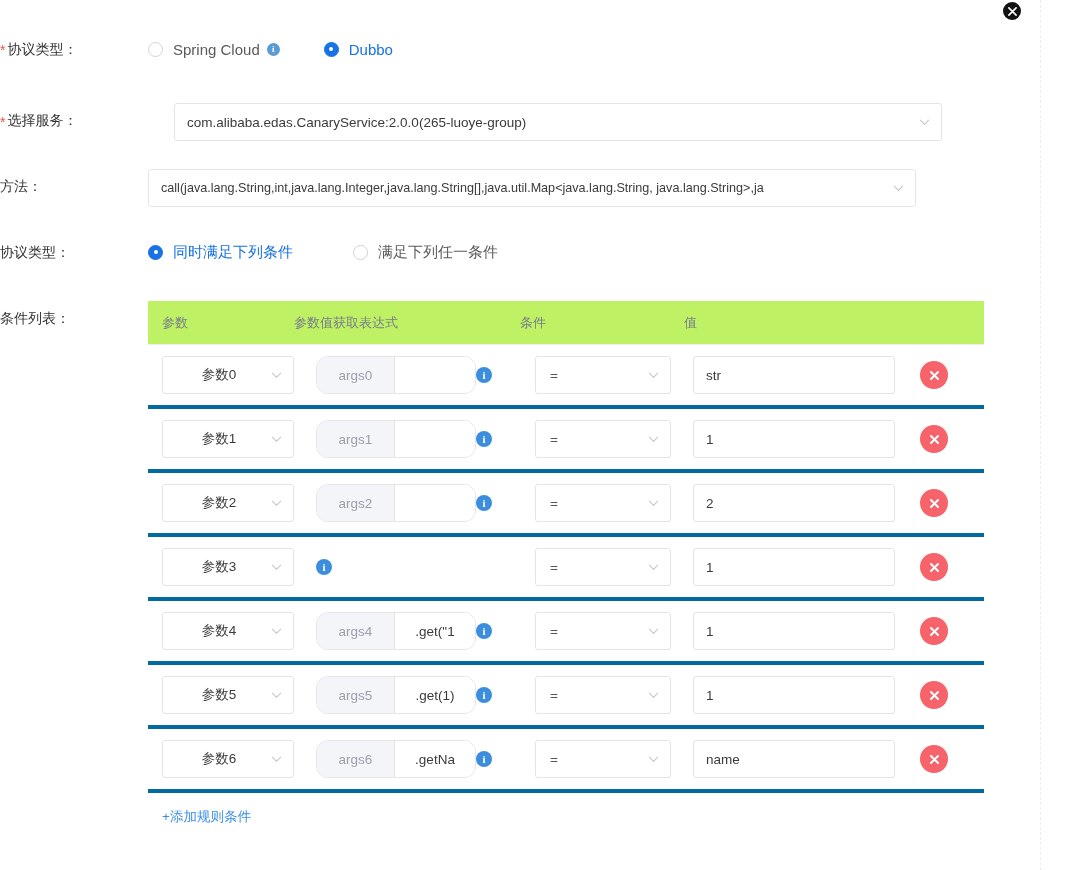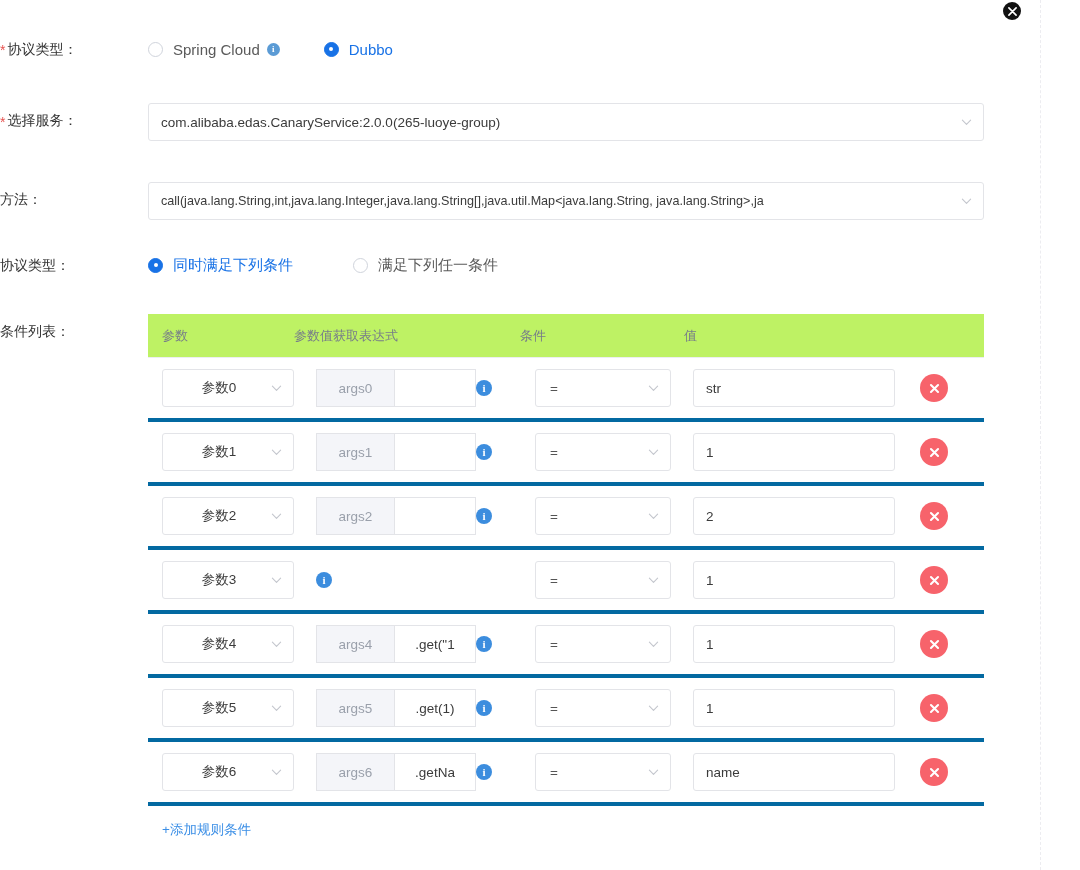--- a/index.html
+++ b/index.html
@@ -140,21 +140,21 @@
     width: 100%;
   }
   .chev {
     position: absolute;
     right: 11px; top: 50%;
     transform: translateY(-50%);
     width: 11px; height: 11px;
   }
   .chev svg { display: block; }
 
-  .wide { width: 836px; }
+  .wide { width: 768px; }
 
   
   .table { width: 836px; }
   .thead {
     display: flex;
     background: #bef264;
     height: 44px;
     align-items: center;
     font-size: 13px;
     color: #777d89;
@@ -192,21 +192,21 @@
     width: 196px; flex: 0 0 196px;
     margin-left: 22px;
     display: flex;
     align-items: center;
   }
   .expr-group {
     display: flex;
     width: 160px;
     height: 38px;
     border: 1px solid #e3e4e8;
-    border-radius: 0;
+    border-radius: 12px;
     overflow: hidden;
     background: #fff;
     justify-content: flex-end;
   }
   .expr-prefix {
     width: 80px;
     background: #f4f5f9;
     border-right: 1px solid #e3e4e8;
     display: flex;
     align-items: center;
@@ -316,21 +316,21 @@
             <span class="info-icon">i</span>
           </div>
           <div class="radio-item checked">
             <span class="radio-dot"></span>
             <span class="radio-label">Dubbo</span>
           </div>
         </div>
       </div>
     </div>
 
-    <div class="form-row" style="margin-bottom:41px;">
+    <div class="form-row" style="margin-bottom:28px;gap:26px;">
       <div class="label">
         <span class="req">*</span><span>选择服务：</span>
       </div>
       <div class="ctl">
         <div class="sel wide">
           <span class="txt">com.alibaba.edas.CanaryService:2.0.0(265-luoye-group)</span>
           <span class="chev">
             <svg width="11" height="11" viewBox="0 0 12 12">
                 <path d="M1.5 4 L6 8.5 L10.5 4" fill="none" stroke="#c3c6cd" stroke-width="1.2" stroke-linecap="round" stroke-linejoin="round"></path>
               </svg>

